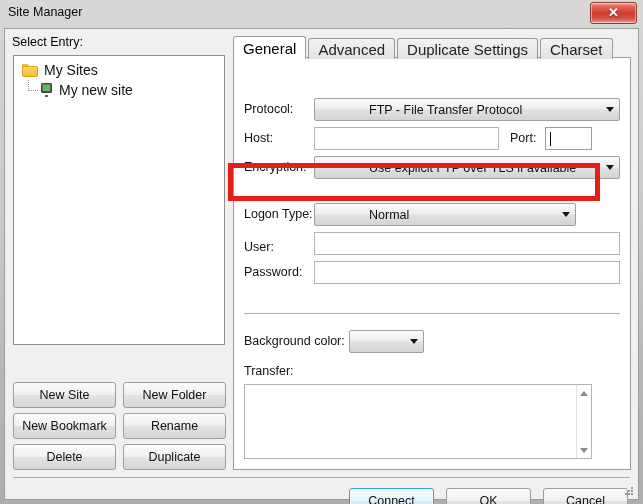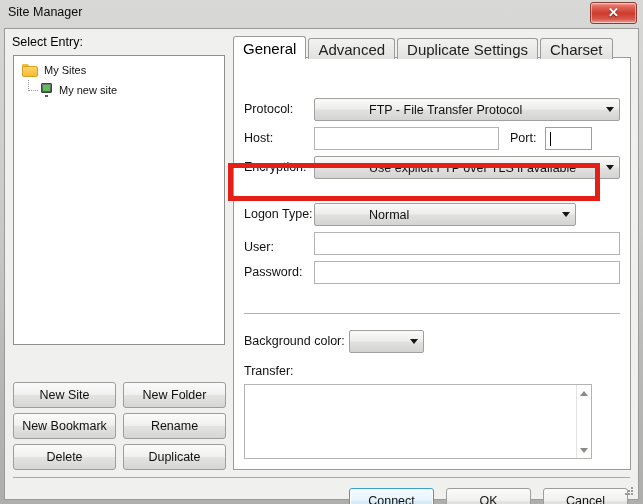--- a/index.html
+++ b/index.html
@@ -83,21 +83,21 @@
     border: 1px solid #8e8e8c;
     box-sizing: border-box;
     overflow: hidden;
   }
   .tree-row {
     position: relative;
     height: 20px;
     display: flex;
     align-items: center;
     white-space: nowrap;
-    font-size: 11px;
+    font-size: 14px;
   }
   #tree-row-mysites { padding-left: 8px; margin-top: 4px; }
   #tree-row-mynewsite { padding-left: 26px; }
 
   .folder-icon {
     width: 16px; height: 13px;
     position: relative;
     margin-right: 6px;
     flex: 0 0 auto;
   }

